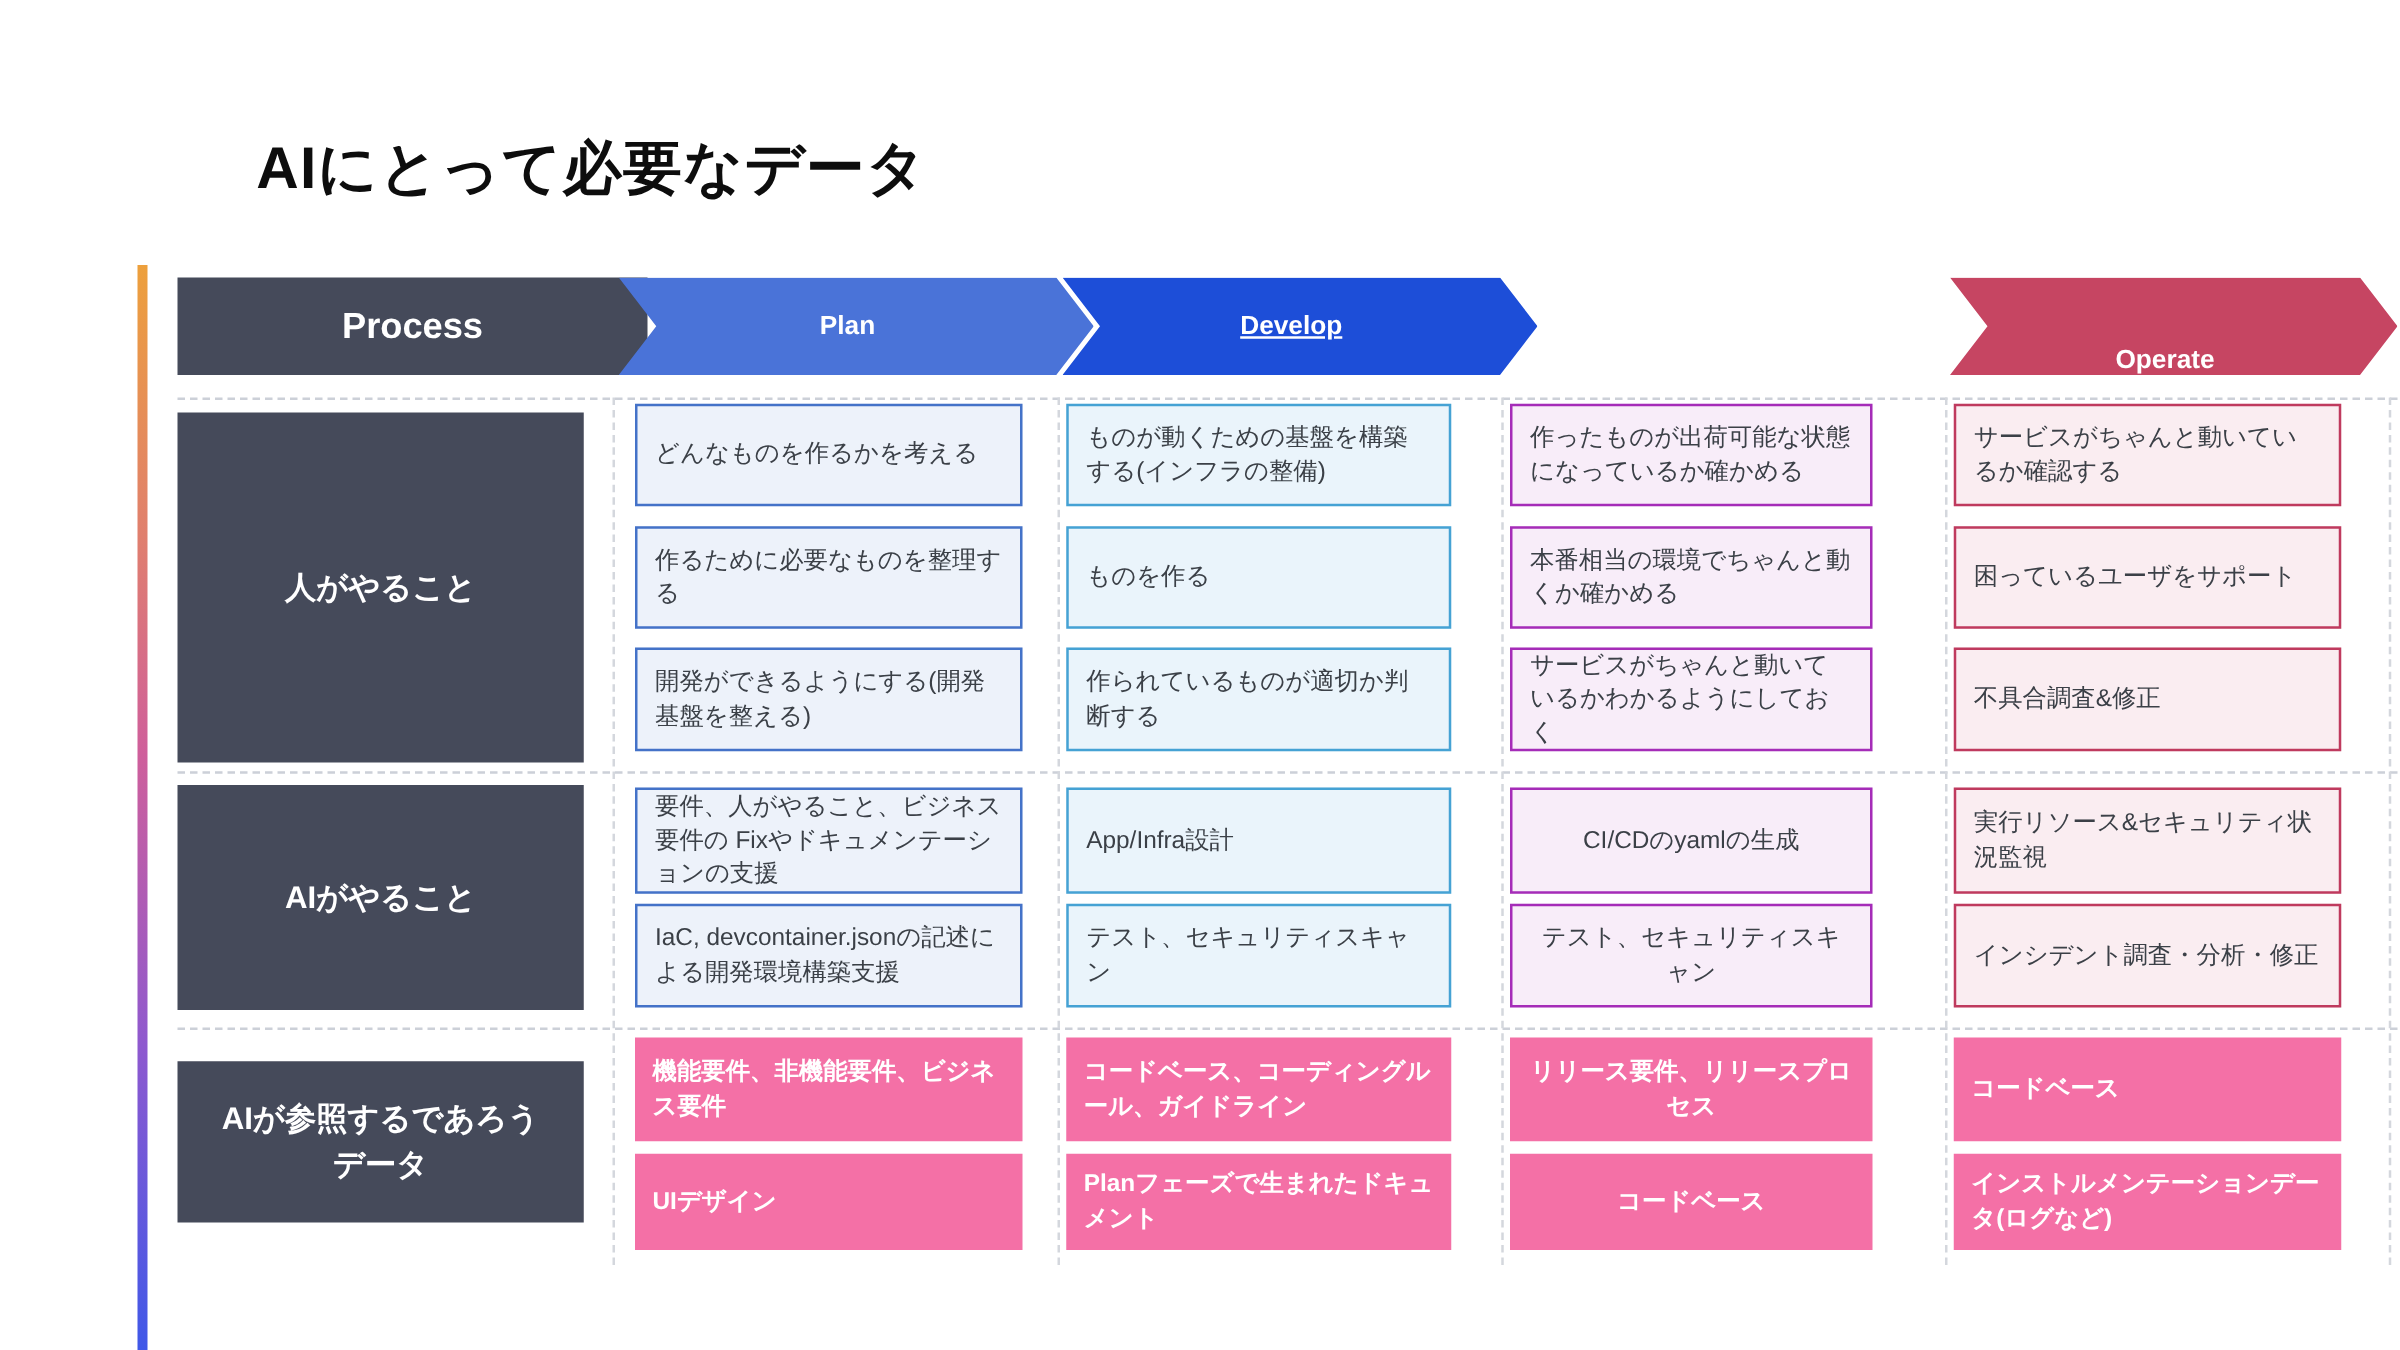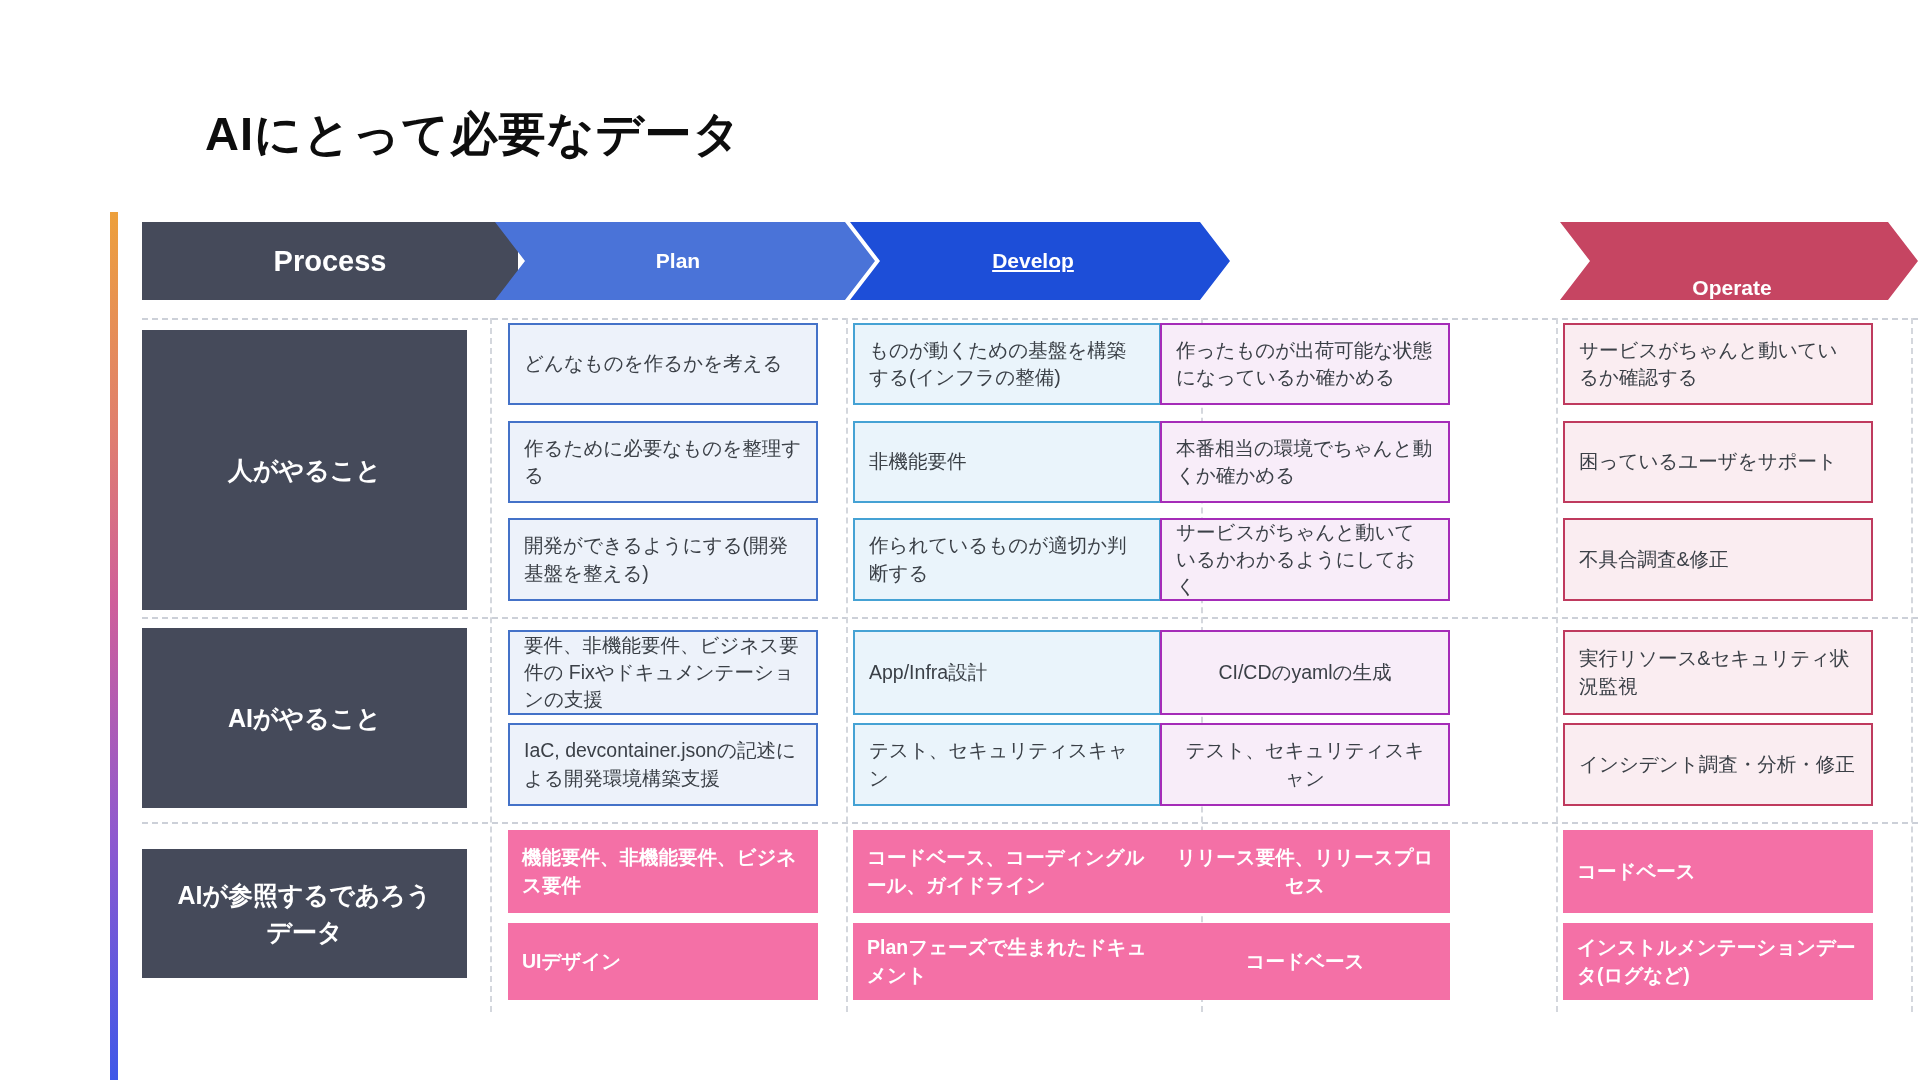--- a/index.html
+++ b/index.html
@@ -54,21 +54,21 @@
     color:#ffffff;font-size:25px;font-weight:700;line-height:1.45;
     padding:0 28px;box-sizing:border-box;
   }
   .rl1{top:108px;height:280px;}
   .rl2{top:406px;height:180px;}
   .rl3{top:611px;height:129px;margin-top:16px;}
 
   
   .cx1{left:366px;width:310px;}
   .cx2{left:711px;width:308px;}
-  .cx3{left:1018px;width:290px;}
+  .cx3{left:1066px;width:290px;}
   .cx4{left:1421px;width:310px;}
 
   
   .rh1{top:101px;height:82px;}
   .rh2{top:199px;height:82px;}
   .rh3{top:296px;height:83px;}
   .ra1{top:408px;height:85px;}
   .ra2{top:501px;height:83px;}
   .rd1{top:608px;height:83px;}
   .rd2{top:701px;height:77px;}
@@ -122,27 +122,27 @@
       <span>Operate</span>
     </div>
 
     <div class="row-label rl1" style="background:#454a5a;">人がやること</div>
     <div class="row-label rl2" style="background:#454a5a;">AIがやること</div>
     <div class="row-label rl3" style="background:#454a5a;">AIが参照するであろうデータ</div>
 
     <div class="box b-plan cx1 rh1">どんなものを作るかを考える</div>
     <div class="box b-plan cx1 rh2">作るために必要なものを整理する</div>
     <div class="box b-plan cx1 rh3">開発ができるようにする(開発基盤を整える)</div>
-    <div class="box b-plan cx1 ra1">要件、非機能要件、ビジネス要件の Fixやドキュメンテーションの支援</div>
+    <div class="box b-plan cx1 ra1">要件、人がやること、ビジネス要件の Fixやドキュメンテーションの支援</div>
     <div class="box b-plan cx1 ra2">IaC, devcontainer.jsonの記述による開発環境構築支援</div>
     <div class="box pink cx1 rd1">機能要件、非機能要件、ビジネス要件</div>
     <div class="box pink cx1 rd2">UIデザイン</div>
 
     <div class="box b-develop cx2 rh1">ものが動くための基盤を構築する(インフラの整備)</div>
-    <div class="box b-develop cx2 rh2">非機能要件</div>
+    <div class="box b-develop cx2 rh2">ものを作る</div>
     <div class="box b-develop cx2 rh3">作られているものが適切か判断する</div>
     <div class="box b-develop cx2 ra1">App/Infra設計</div>
     <div class="box b-develop cx2 ra2">テスト、セキュリティスキャン</div>
     <div class="box pink cx2 rd1">コードベース、コーディングルール、ガイドライン</div>
     <div class="box pink cx2 rd2">Planフェーズで生まれたドキュメント</div>
 
     <div class="box b-deliver cx3 rh1">作ったものが出荷可能な状態になっているか確かめる</div>
     <div class="box b-deliver cx3 rh2">本番相当の環境でちゃんと動くか確かめる</div>
     <div class="box b-deliver cx3 rh3">サービスがちゃんと動いているかわかるようにしておく</div>
     <div class="box b-deliver center cx3 ra1">CI/CDのyamlの生成</div>

